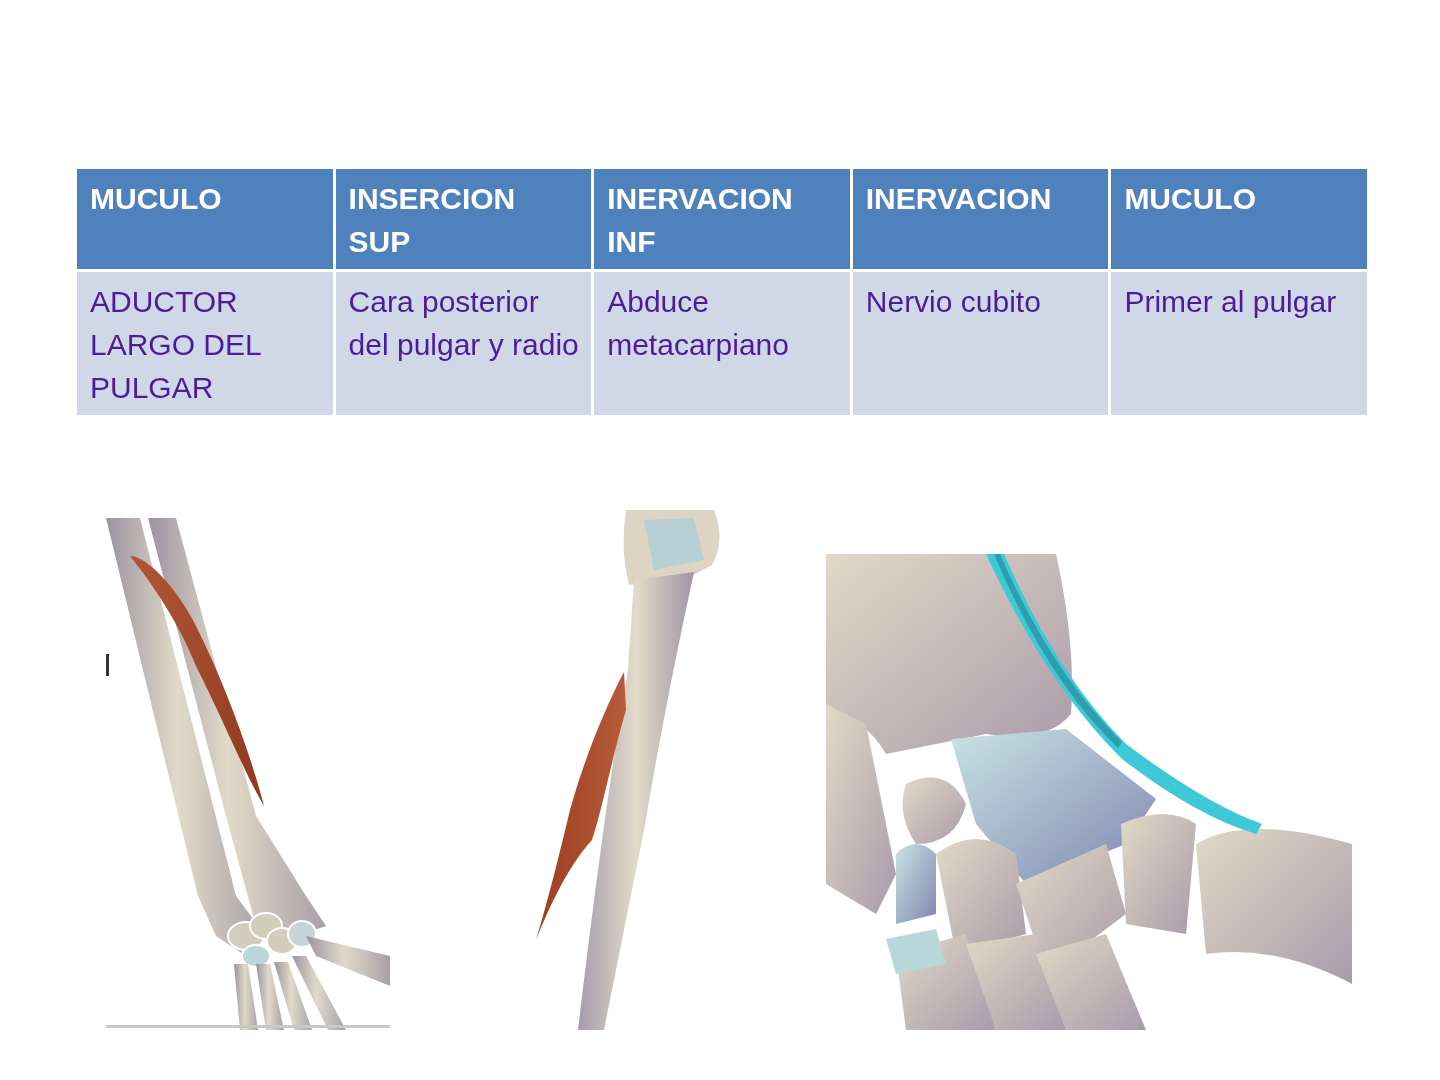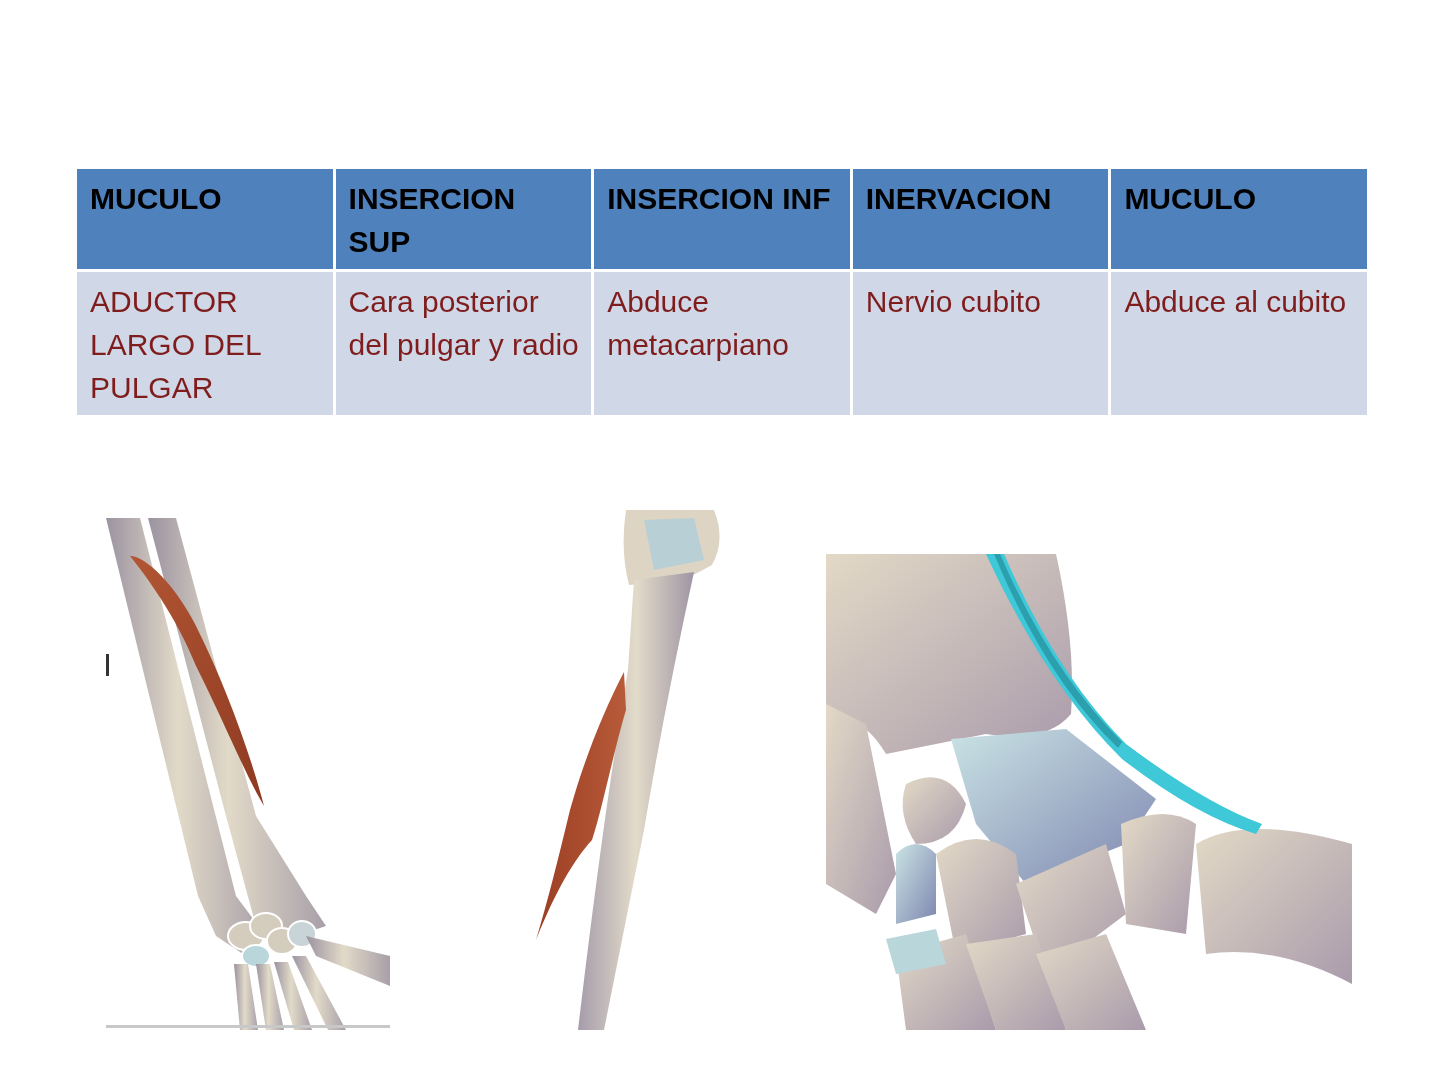--- a/index.html
+++ b/index.html
@@ -6,46 +6,46 @@
     body {
       width: 1440px; height: 1080px; background: #ffffff; position: relative;
       overflow: hidden; font-family: "Liberation Sans", "DejaVu Sans", sans-serif;
     }
     .table-wrap { position: absolute; left: 74px; top: 166px; width: 1296px; }
     table { border-collapse: collapse; width: 100%; table-layout: fixed; }
     th, td {
       border: 3px solid #ffffff; vertical-align: top; text-align: left;
       padding: 10px 12px 6px 13px; font-size: 30px; line-height: 43px;
     }
-    th { background: #4f81bd; color: #000000; font-weight: bold; height: 80px; padding-top: 8px; }
-    td { background: #d0d8e8; color: #7f1d1d; font-weight: normal; height: 128px; padding-top: 8px; }
+    th { background: #4f81bd; color: #ffffff; font-weight: bold; height: 80px; padding-top: 8px; }
+    td { background: #d0d8e8; color: #4c1d95; font-weight: normal; height: 128px; padding-top: 8px; }
     .img { position: absolute; background: #ffffff; overflow: hidden; }
     .img svg { display: block; }
   </style>
 </head>
 <body>
 
 <div class="table-wrap">
   <table>
     <thead>
       <tr>
         <th>MUCULO</th>
         <th>INSERCION SUP</th>
-        <th>INSERCION INF</th>
+        <th>INERVACION INF</th>
         <th>INERVACION</th>
         <th>MUCULO</th>
       </tr>
     </thead>
     <tbody>
       <tr>
         <td>ADUCTOR LARGO DEL PULGAR</td>
         <td>Cara posterior del pulgar y radio</td>
         <td>Abduce metacarpiano</td>
         <td>Nervio cubito</td>
-        <td>Abduce al cubito</td>
+        <td>Primer al pulgar</td>
       </tr>
     </tbody>
   </table>
 </div>
 
 <div class="img" style="left:106px; top:516px; width:284px; height:514px;">
   <svg width="284" height="514" viewBox="0 0 284 514">
     <defs>
       <linearGradient id="bone1" x1="0" x2="1" y1="0" y2="0">
         <stop offset="0" stop-color="#9b93a0"></stop>

